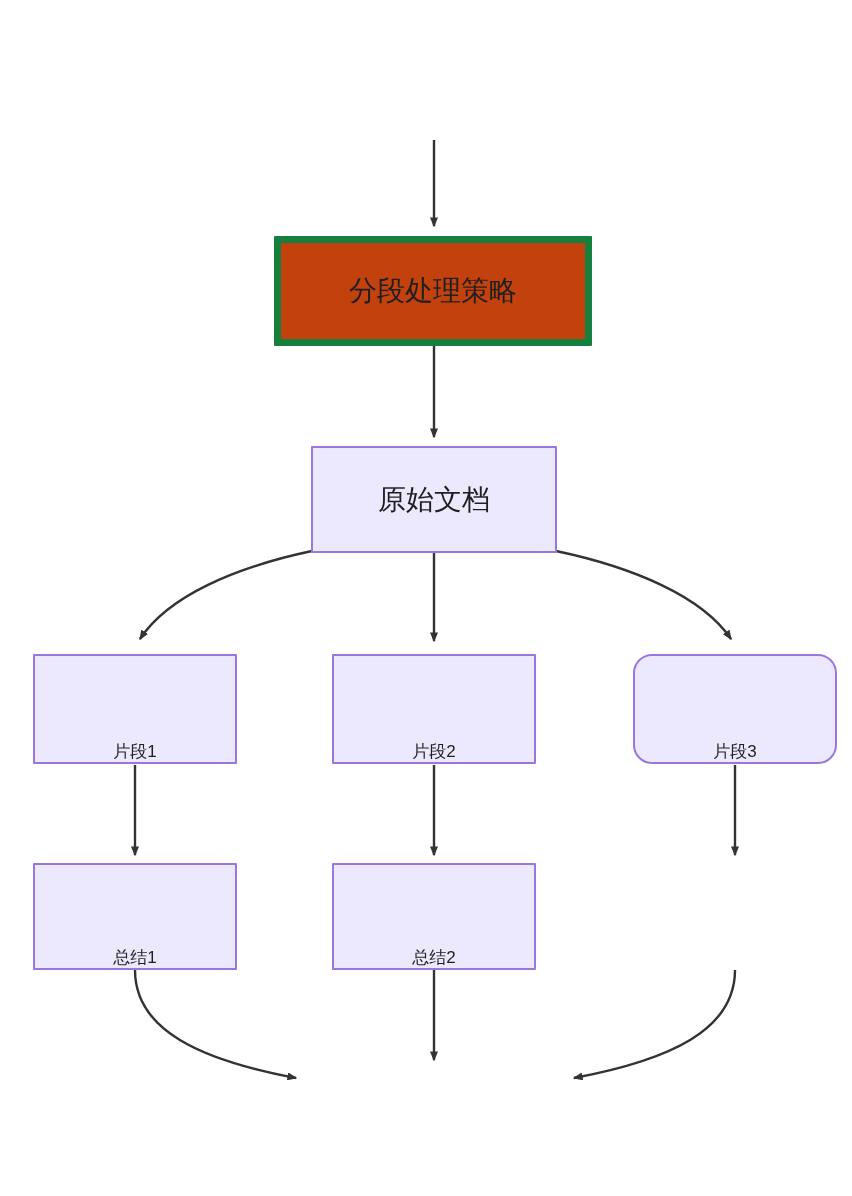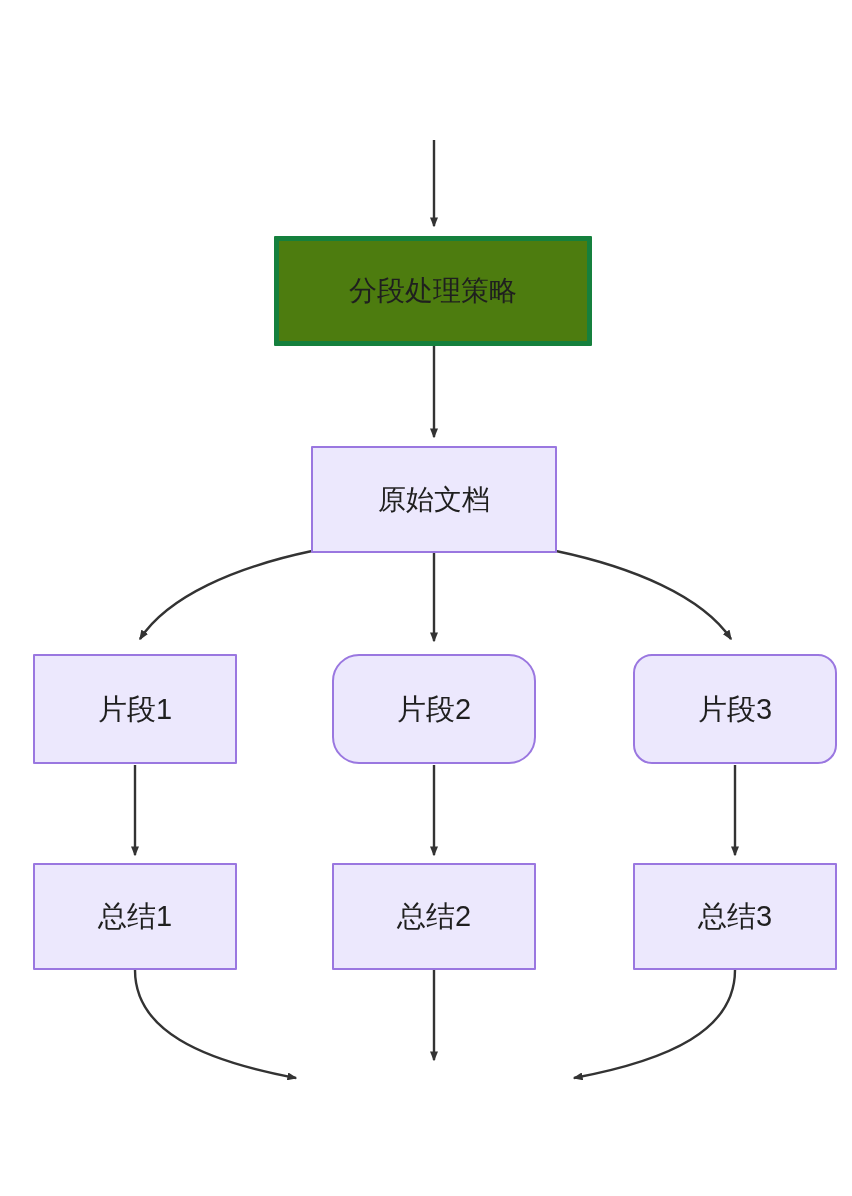--- a/index.html
+++ b/index.html
@@ -39,31 +39,32 @@
     line-height: 1.2;
     color: #1f1f1f;
     border-radius: 1px;
   }
   .node.normal {
     background: #ece8fd;
     border: 2px solid #9a77e0;
     font-size: 28px;
   }
   .node.highlight {
-    background: #4d7c0f;
-    border: 5px solid #15803d;
+    background: #c2410c;
+    border: 7px solid #15803d;
     font-size: 28px;
   }
   .node.success {
     background: #90f596;
     border: 5px solid #34343a;
     font-size: 28px;
   }
   .node.small {
-    font-size: 29px;
+    font-size: 17px;
+    align-items: flex-end;
   }
   .node-label {
     display: block;
     white-space: nowrap;
   }
 </style>
 </head>
 <body>
 
 <div id="diagram">
@@ -104,34 +105,31 @@
   </div>
 
   <div class="node normal" style="left:311px; top:446px; width:246px; height:107px;">
     <span class="node-label">原始文档</span>
   </div>
 
   <div class="node normal small" style="left:33px; top:654px; width:204px; height:110px;">
     <span class="node-label">片段1</span>
   </div>
 
-  <div class="node normal small" style="left:332px; top:654px; width:204px; height:110px;border-radius:27px;">
+  <div class="node normal small" style="left:332px; top:654px; width:204px; height:110px;">
     <span class="node-label">片段2</span>
   </div>
 
   <div class="node normal small" style="left:633px; top:654px; width:204px; height:110px;border-radius:19px;">
     <span class="node-label">片段3</span>
   </div>
 
   <div class="node normal small" style="left:33px; top:863px; width:204px; height:107px;">
     <span class="node-label">总结1</span>
   </div>
 
   <div class="node normal small" style="left:332px; top:863px; width:204px; height:107px;">
     <span class="node-label">总结2</span>
   </div>
 
-  <div class="node normal small" style="left:633px; top:863px; width:204px; height:107px;">
-    <span class="node-label">总结3</span>
-  </div>
 
 
 </div>
 
 </body></html>

